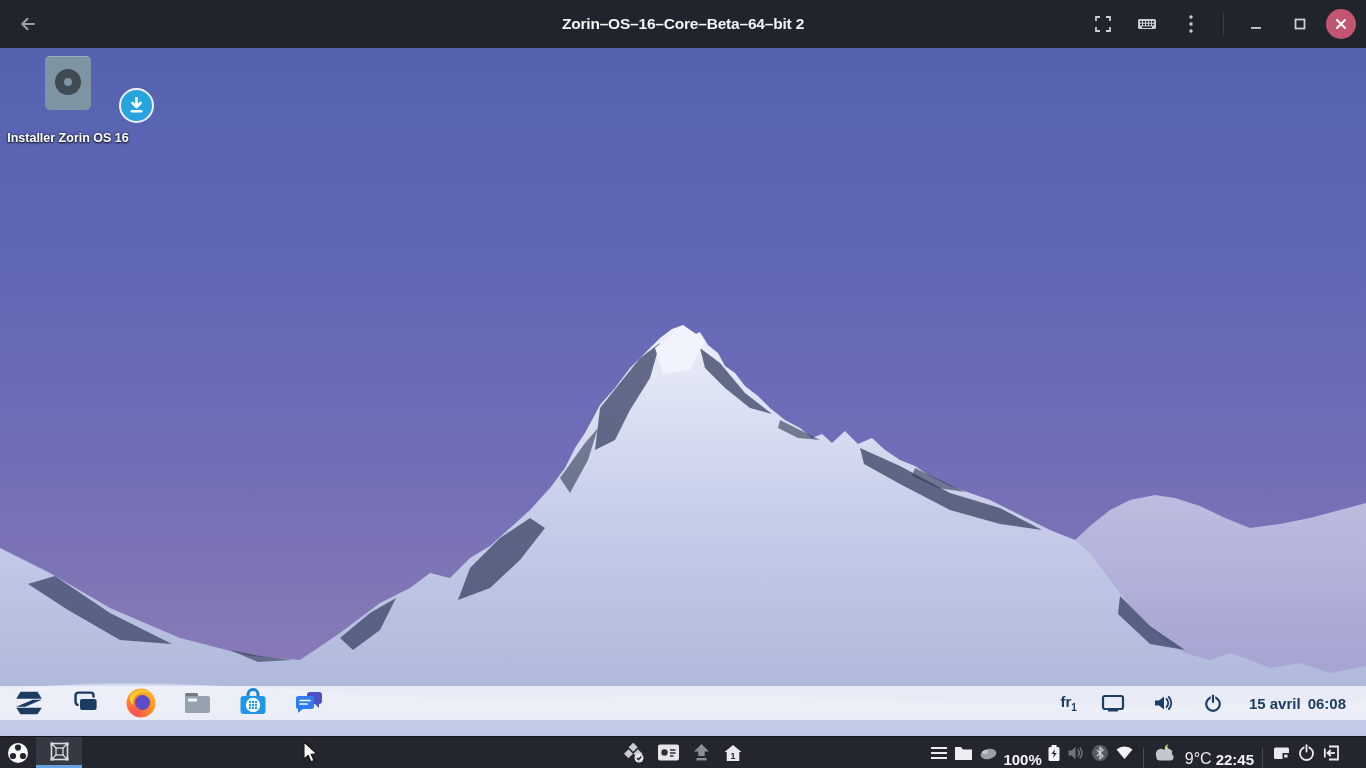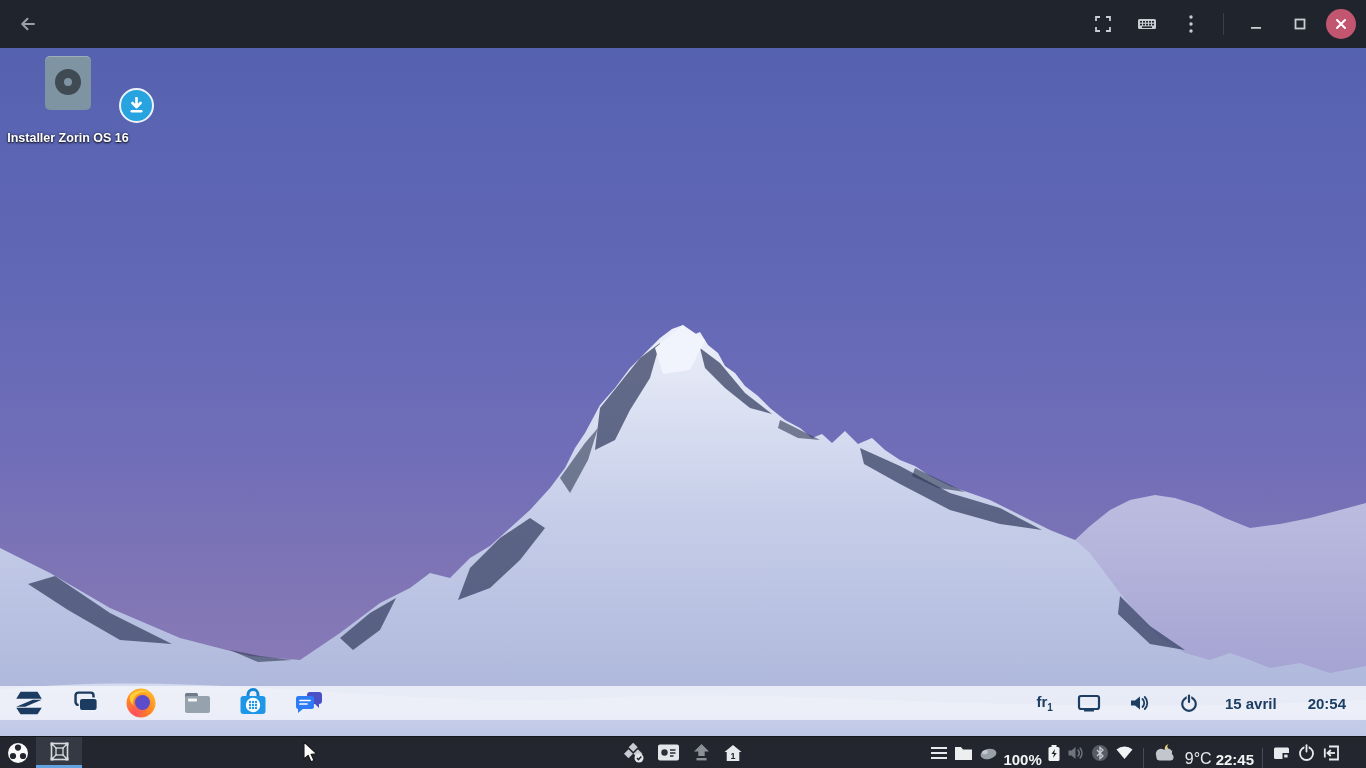--- a/index.html
+++ b/index.html
@@ -36,21 +36,21 @@
   
   .guest-panel { position:absolute; top:686px; left:0; width:1366px; height:34px;
     background:rgba(240,243,249,0.88); display:flex; align-items:center;
     padding:0 20px 0 10px; z-index:6; }
   .gp-left { display:flex; align-items:center; gap:18px; }
   .gp-btn { width:38px; height:40px; border:none; background:none; display:flex;
     align-items:center; justify-content:center; cursor:pointer; border-radius:6px; }
   .gp-right { margin-left:auto; display:flex; align-items:center; gap:22px; color:#1d3e63; }
   .kb-ind { font-size:15px; font-weight:600; cursor:pointer; }
   .kb-ind sub { font-size:10px; }
-  .gp-clock { display:flex; gap:31px; font-size:15px; font-weight:700; cursor:pointer; }
+  .gp-clock { display:flex; gap:7px; font-size:15px; font-weight:700; cursor:pointer; }
 
   
   .host-bar { position:absolute; top:736px; left:0; width:1366px; height:32px;
     background:#23262e; border-top:1px solid #14161b; display:flex; align-items:center;
     z-index:7; color:#e8eaed; }
   .hb-left { display:flex; align-items:center; height:100%; }
   .hb-launcher { width:36px; height:100%; border:none; background:none; display:flex;
     align-items:center; justify-content:center; cursor:pointer; }
   .hb-task { width:46px; height:100%; border:none; background:#343944;
     border-bottom:3px solid #63a4e0; display:flex; align-items:center;
@@ -71,20 +71,21 @@
 <body>
 
 <div class="screen">
 
   <header class="titlebar">
     <button class="tb-btn">
       <svg width="18" height="18" viewBox="0 0 18 18">
         <path d="M15 9 H4 M8.5 3.8 L3.2 9 L8.5 14.2" stroke="#9aa0a8" stroke-width="2" fill="none" stroke-linecap="round" stroke-linejoin="round"></path>
       </svg>
     </button>
+    <div class="tb-title">Zorin–OS–16–Core–Beta–64–bit 2</div>
     <div class="tb-right">
       <button class="tb-btn">
         <svg width="16" height="16" viewBox="0 0 16 16">
           <path d="M1 5 V1 H5 M11 1 H15 V5 M15 11 V15 H11 M5 15 H1 V11" stroke="#c9ccd2" stroke-width="1.8" fill="none"></path>
         </svg>
       </button>
       <button class="tb-btn">
         <svg width="20" height="16" viewBox="0 0 20 16">
           <rect x="1" y="3" width="18" height="10" rx="1.5" fill="#c9ccd2"></rect>
           <g fill="#20242c">
@@ -275,21 +276,21 @@
       </button>
       <button class="gp-btn" style="width:28px">
         <svg width="20" height="20" viewBox="0 0 20 20">
           <circle cx="10" cy="11" r="6.8" fill="none" stroke="#1d3e63" stroke-width="2.2"></circle>
           <line x1="10" y1="2" x2="10" y2="9.5" stroke="#eef1f7" stroke-width="4.5"></line>
           <line x1="10" y1="2.5" x2="10" y2="9" stroke="#1d3e63" stroke-width="2.2" stroke-linecap="round"></line>
         </svg>
       </button>
       <div class="gp-clock">
         <span>15 avril</span>
-        <span>20:54</span>
+        <span>06:08</span>
       </div>
     </div>
   </div>
 
   <div class="host-bar">
     <div class="hb-left">
       <button class="hb-launcher">
         <svg width="22" height="22" viewBox="0 0 22 22">
           <circle cx="11" cy="11" r="10" fill="#fafafa"></circle>
           <circle cx="11" cy="5.6" r="3.1" fill="#23262e"></circle>

